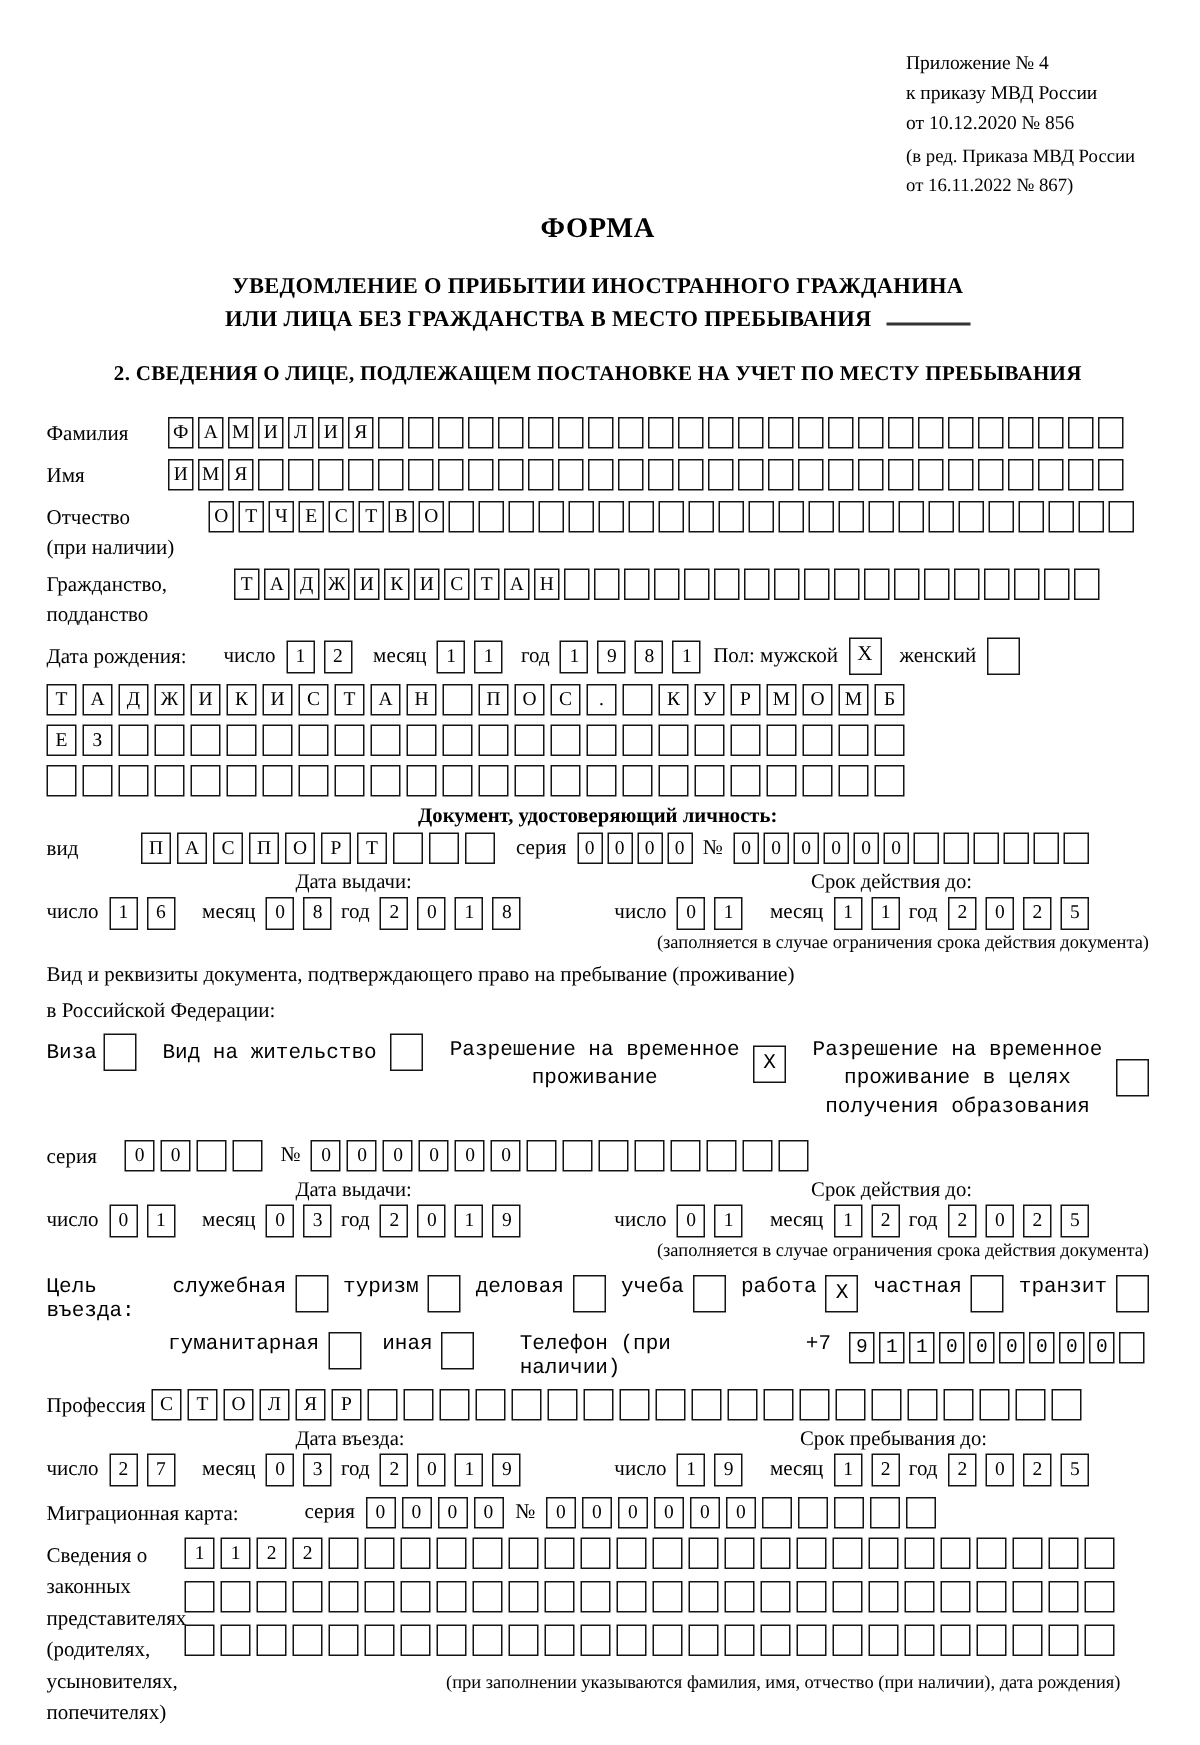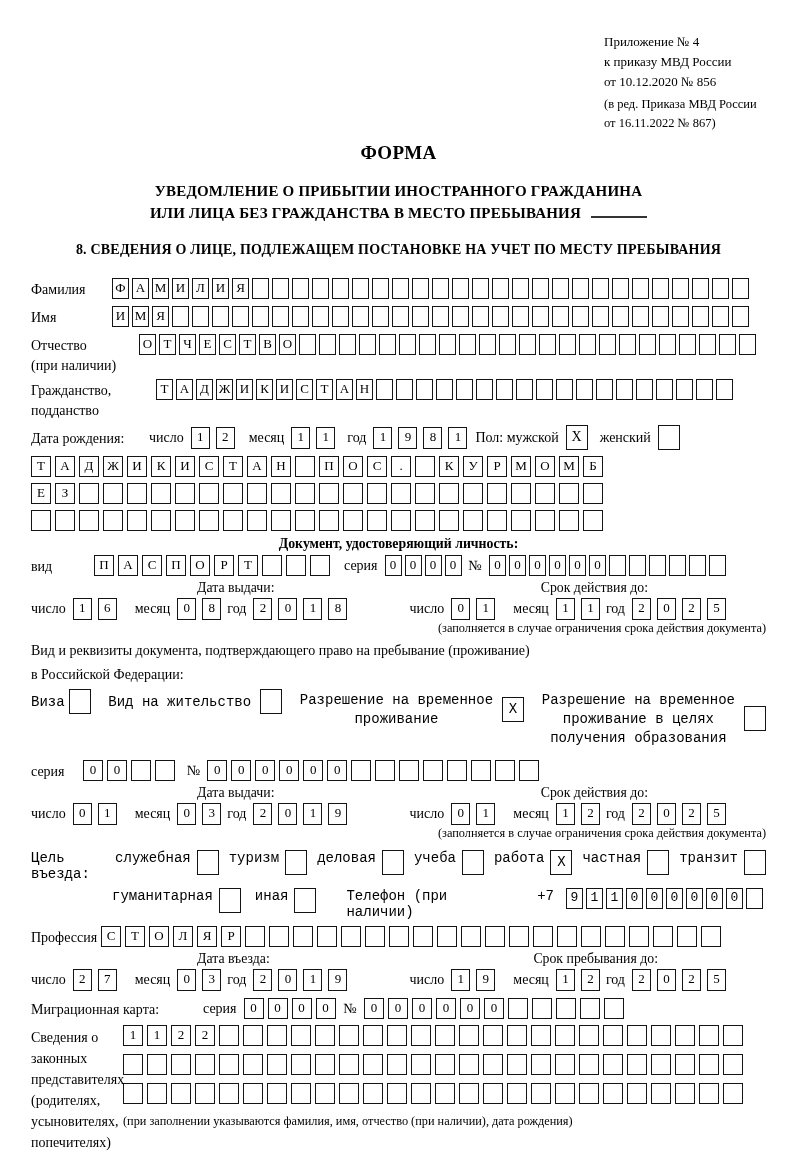--- a/index.html
+++ b/index.html
@@ -50,21 +50,21 @@
 
   .options { justify-content:space-between; margin-top:7px; }
   .opt { display:flex; align-items:center;font-family:Liberation Mono, monospace; }
   .opt .chk { margin-left:9px; margin-top:-2px; }
   .optlines { text-align:center; line-height:19px; }
 
   .purp { display:flex; align-items:flex-start; margin-top:9px;font-family:Liberation Mono, monospace; }
   .plab { margin:0 6px 0 10px; }
   .purp .chk, .frow .chk { }
 
-  .bnote { text-align:left; font-size:12.3px; margin-top:10px; }
+  .bnote { text-align:right; font-size:12.3px; margin-top:10px; }
 </style>
 </head>
 <body>
 
 <div class="page">
 
   <div class="annex">
     <div>Приложение № 4</div>
     <div>к приказу МВД России</div>
     <div>от 10.12.2020 № 856</div>
@@ -73,21 +73,21 @@
       <div>от 16.11.2022 № 867)</div>
     </div>
   </div>
   <div class="forma">ФОРМА</div>
 
   <div class="title">
     <div>УВЕДОМЛЕНИЕ О ПРИБЫТИИ ИНОСТРАННОГО ГРАЖДАНИНА</div>
     <div><span>ИЛИ ЛИЦА БЕЗ ГРАЖДАНСТВА В МЕСТО ПРЕБЫВАНИЯ</span><span class="blank-line"></span></div>
   </div>
 
-  <div class="section-title">8. СВЕДЕНИЯ О ЛИЦЕ, ПОДЛЕЖАЩЕМ ПОСТАНОВКЕ НА УЧЕТ ПО МЕСТУ ПРЕБЫВАНИЯ</div>
+  <div class="section-title">2. СВЕДЕНИЯ О ЛИЦЕ, ПОДЛЕЖАЩЕМ ПОСТАНОВКЕ НА УЧЕТ ПО МЕСТУ ПРЕБЫВАНИЯ</div>
 
   <div class="frow" style="margin-top:20px">
     <div class="lab" style="width:81px">Фамилия</div>
     <div class="cells">
         <span class="cell">Ф</span>
         <span class="cell">А</span>
         <span class="cell">М</span>
         <span class="cell">И</span>
         <span class="cell">Л</span>
         <span class="cell">И</span>

